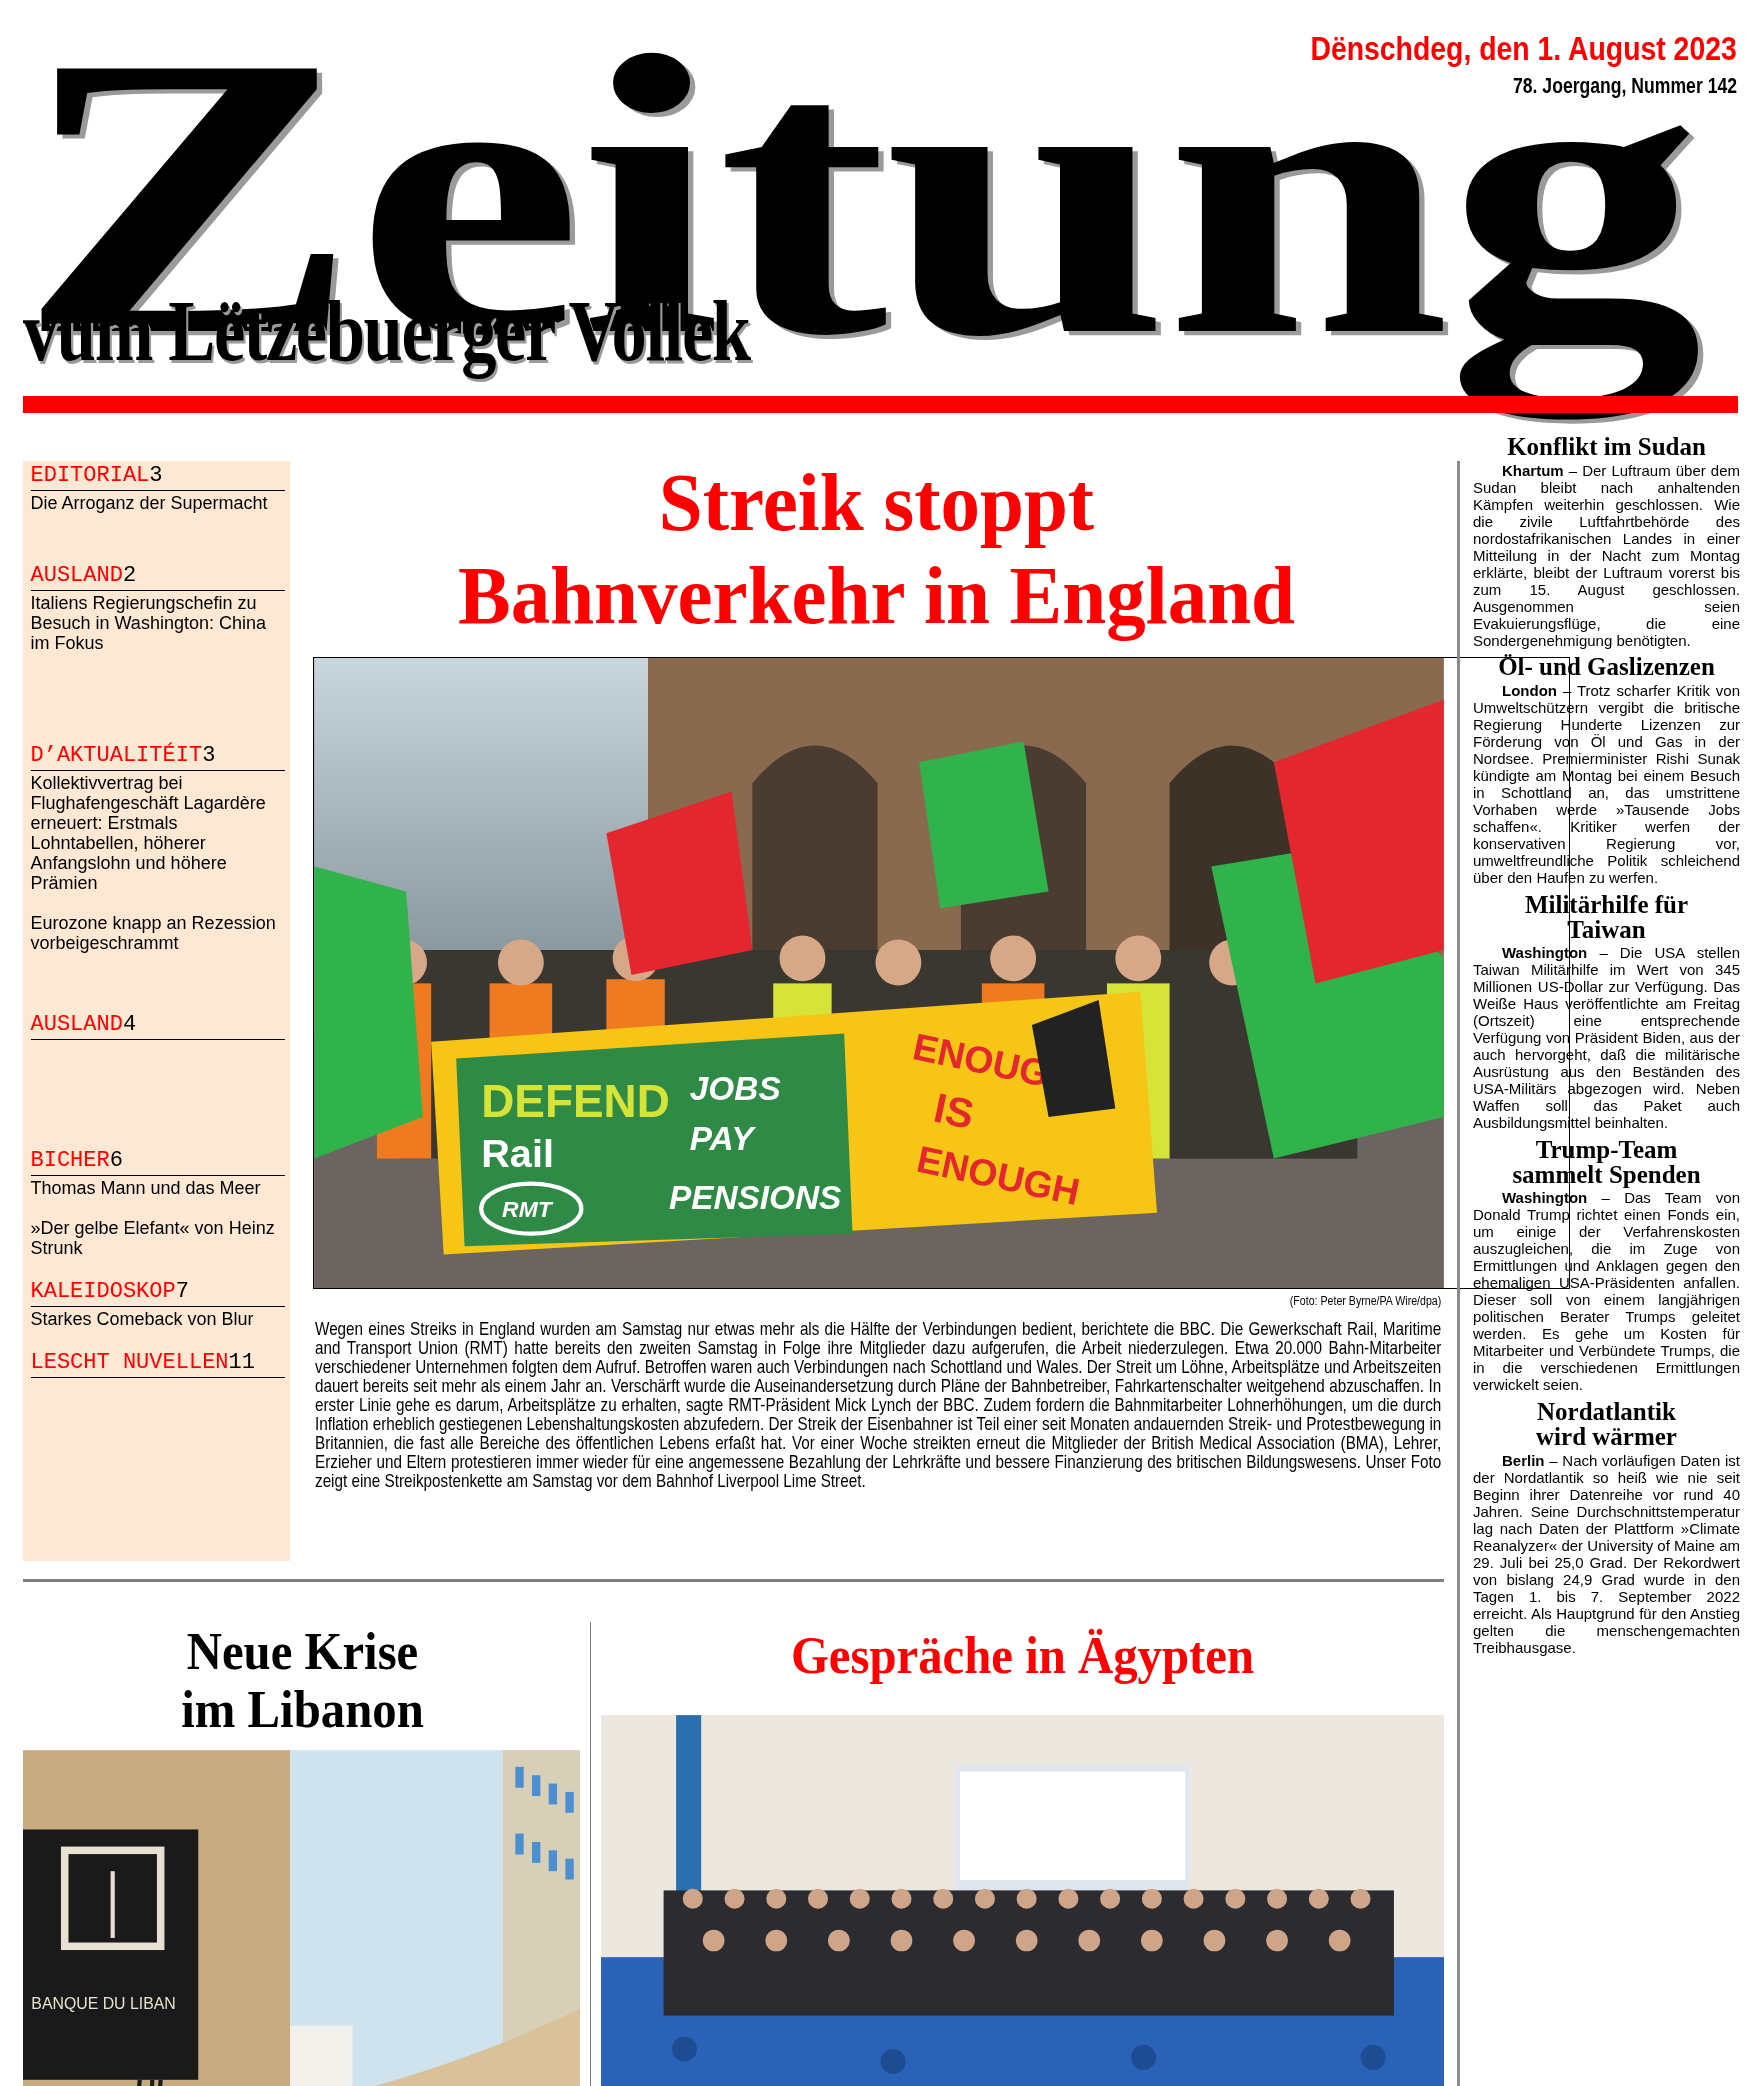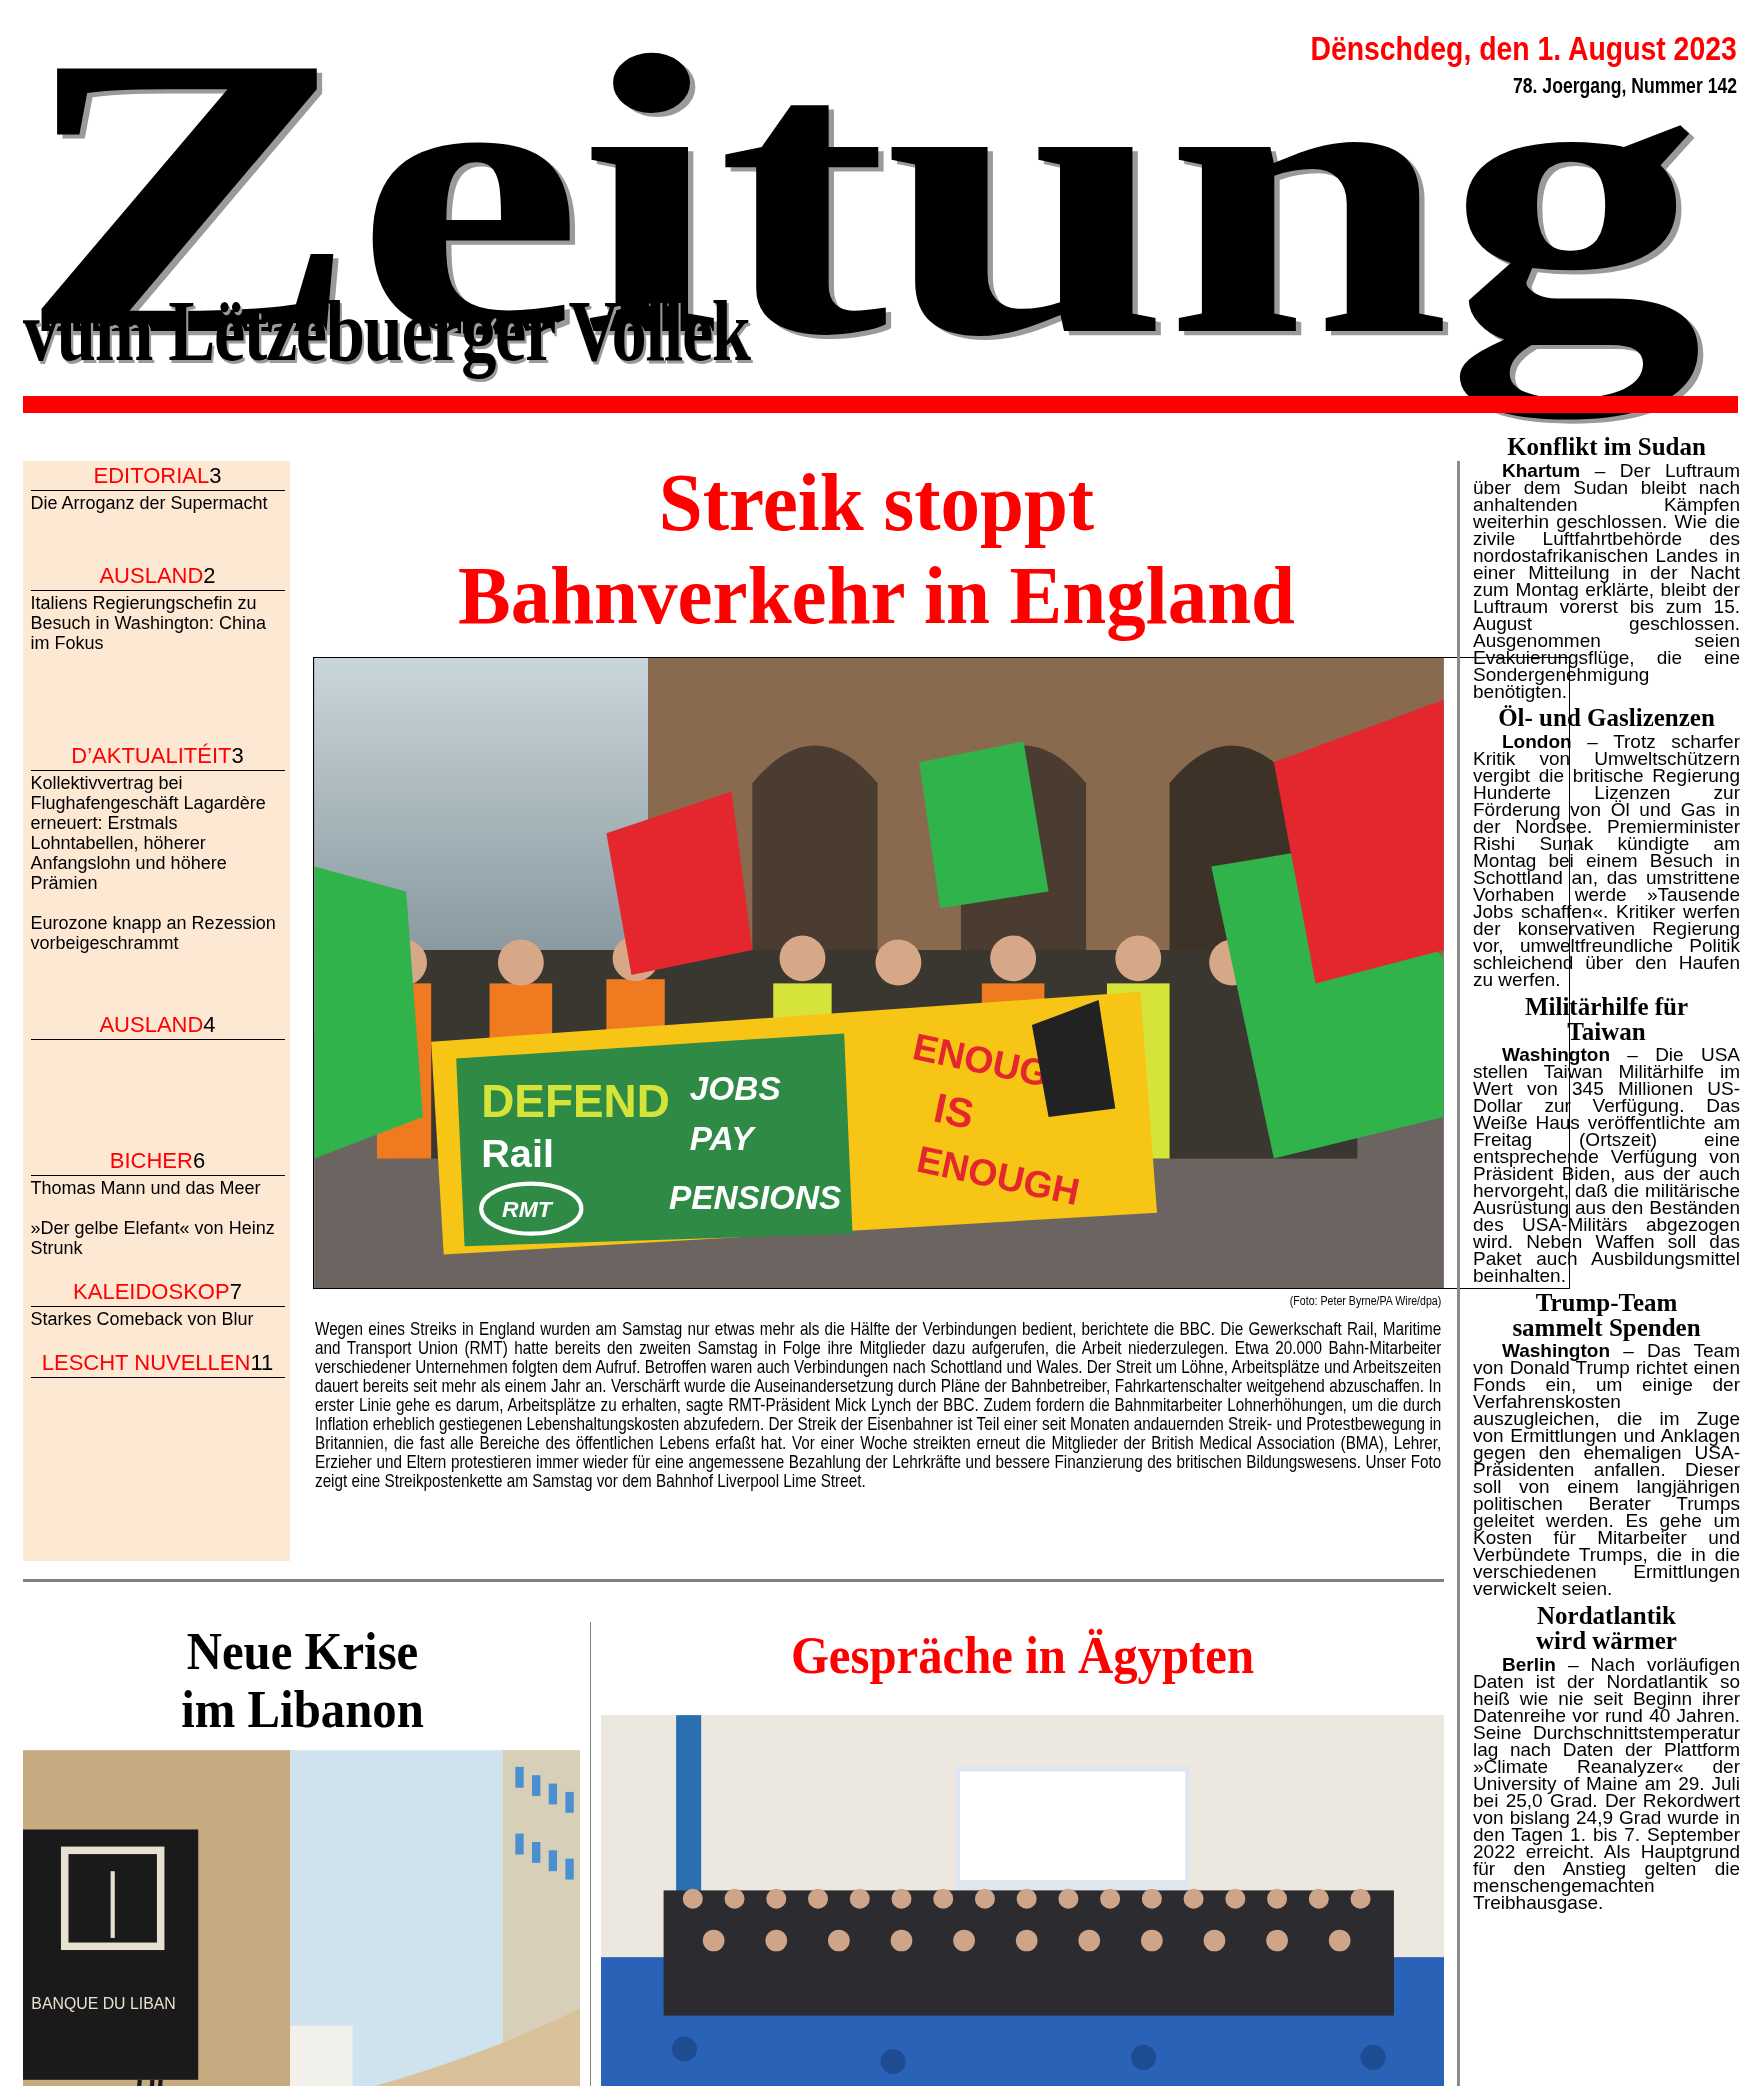--- a/index.html
+++ b/index.html
@@ -9,39 +9,39 @@
   
   .mast-title { left:16.7px; top:-4.2px; font-family:"Liberation Serif", serif; font-weight:bold; font-size:401px; line-height:1; letter-spacing:-3.3px; color:#000; text-shadow:4.2px 4.2px 0 #9a9a9a; white-space:nowrap; transform:scaleX(1.28); transform-origin:left top; }
   .mast-sub { left:23px; top:288px; font-family:"Liberation Serif", serif; font-weight:bold; font-size:86px; line-height:1; color:#000; text-shadow:2.5px 2.5px 0 #9a9a9a; white-space:nowrap; transform:scaleX(0.82); transform-origin:left top; letter-spacing:-1.7px; }
   .mast-date { right:25px; top:30px; color:#ff0000; font-weight:bold; font-size:33px; white-space:nowrap; transform:scaleX(0.86); transform-origin:right top; }
   .mast-issue { right:25px; top:73px; color:#000; font-weight:bold; font-size:22px; white-space:nowrap; transform:scaleX(0.8); transform-origin:right top; }
   .red-rule { left:23px; top:396px; width:1715px; height:16.7px; background:#ff0000; }
 
   
   .sidebar { left:23px; top:461px; width:267px; height:1100px; background:#fde8d4; }
   .toc-section { position:absolute; left:7.5px; width:254px; }
-  .toc-head { display:flex; justify-content:center; align-items:flex-end; border-bottom:1.7px solid #000; height:26px; font-size:22px; line-height:1; padding-bottom:2.5px; }
+  .toc-head { display:flex; justify-content:flex-start; align-items:flex-end; border-bottom:1.7px solid #000; height:26px; font-size:22px; line-height:1; padding-bottom:2.5px;font-family:Liberation Mono, monospace; }
   .toc-head .sec { color:#ff0000; }
   .toc-head .pg { color:#000; }
   .toc-item { font-size:18px; line-height:20px; margin-top:2.5px; }
   .toc-item + .toc-item { margin-top:20px; }
 
   
   .hl-main { left:309px; top:461px; width:1135px; text-align:center; color:#ff0000; font-family:"Liberation Serif", serif; font-weight:bold; font-size:79px; line-height:88px; transform:scaleY(1.05); }
   .hl-serif { font-family:"Liberation Serif", serif; font-weight:bold; text-align:center; }
 
   
   .photo { overflow:hidden; border:1.3px solid #000; box-sizing:border-box; }
   .credit { font-size:12.5px; text-align:right; transform:scaleX(0.85); transform-origin:right top; white-space:nowrap; }
 
   
   .rcol-rule { left:1457px; top:461px; width:2.5px; height:1832px; background:#8c8c8c; }
   .rcol { left:1473px; top:434px; width:267px; }
   .rc-head { font-family:"Liberation Serif", serif; font-weight:bold; font-size:25px; line-height:25px; text-align:center; margin:0; }
-  .rc-body { font-size:19px; line-height:17px; text-align:justify; margin:2.5px 0 5.8px 0; }
+  .rc-body { font-size:15px; line-height:17px; text-align:justify; margin:2.5px 0 5.8px 0; }
   .rc-body b { font-weight:bold; }
   .rc-body .lead { padding-left:29px; }
 
   
   .gray-rule { left:23px; top:1579px; width:1421px; height:2.5px; background:#808080; }
   .bot-vrule { left:590px; top:1622px; width:1.3px; height:793px; background:#808080; }
 </style>
 </head>
 <body>
 

